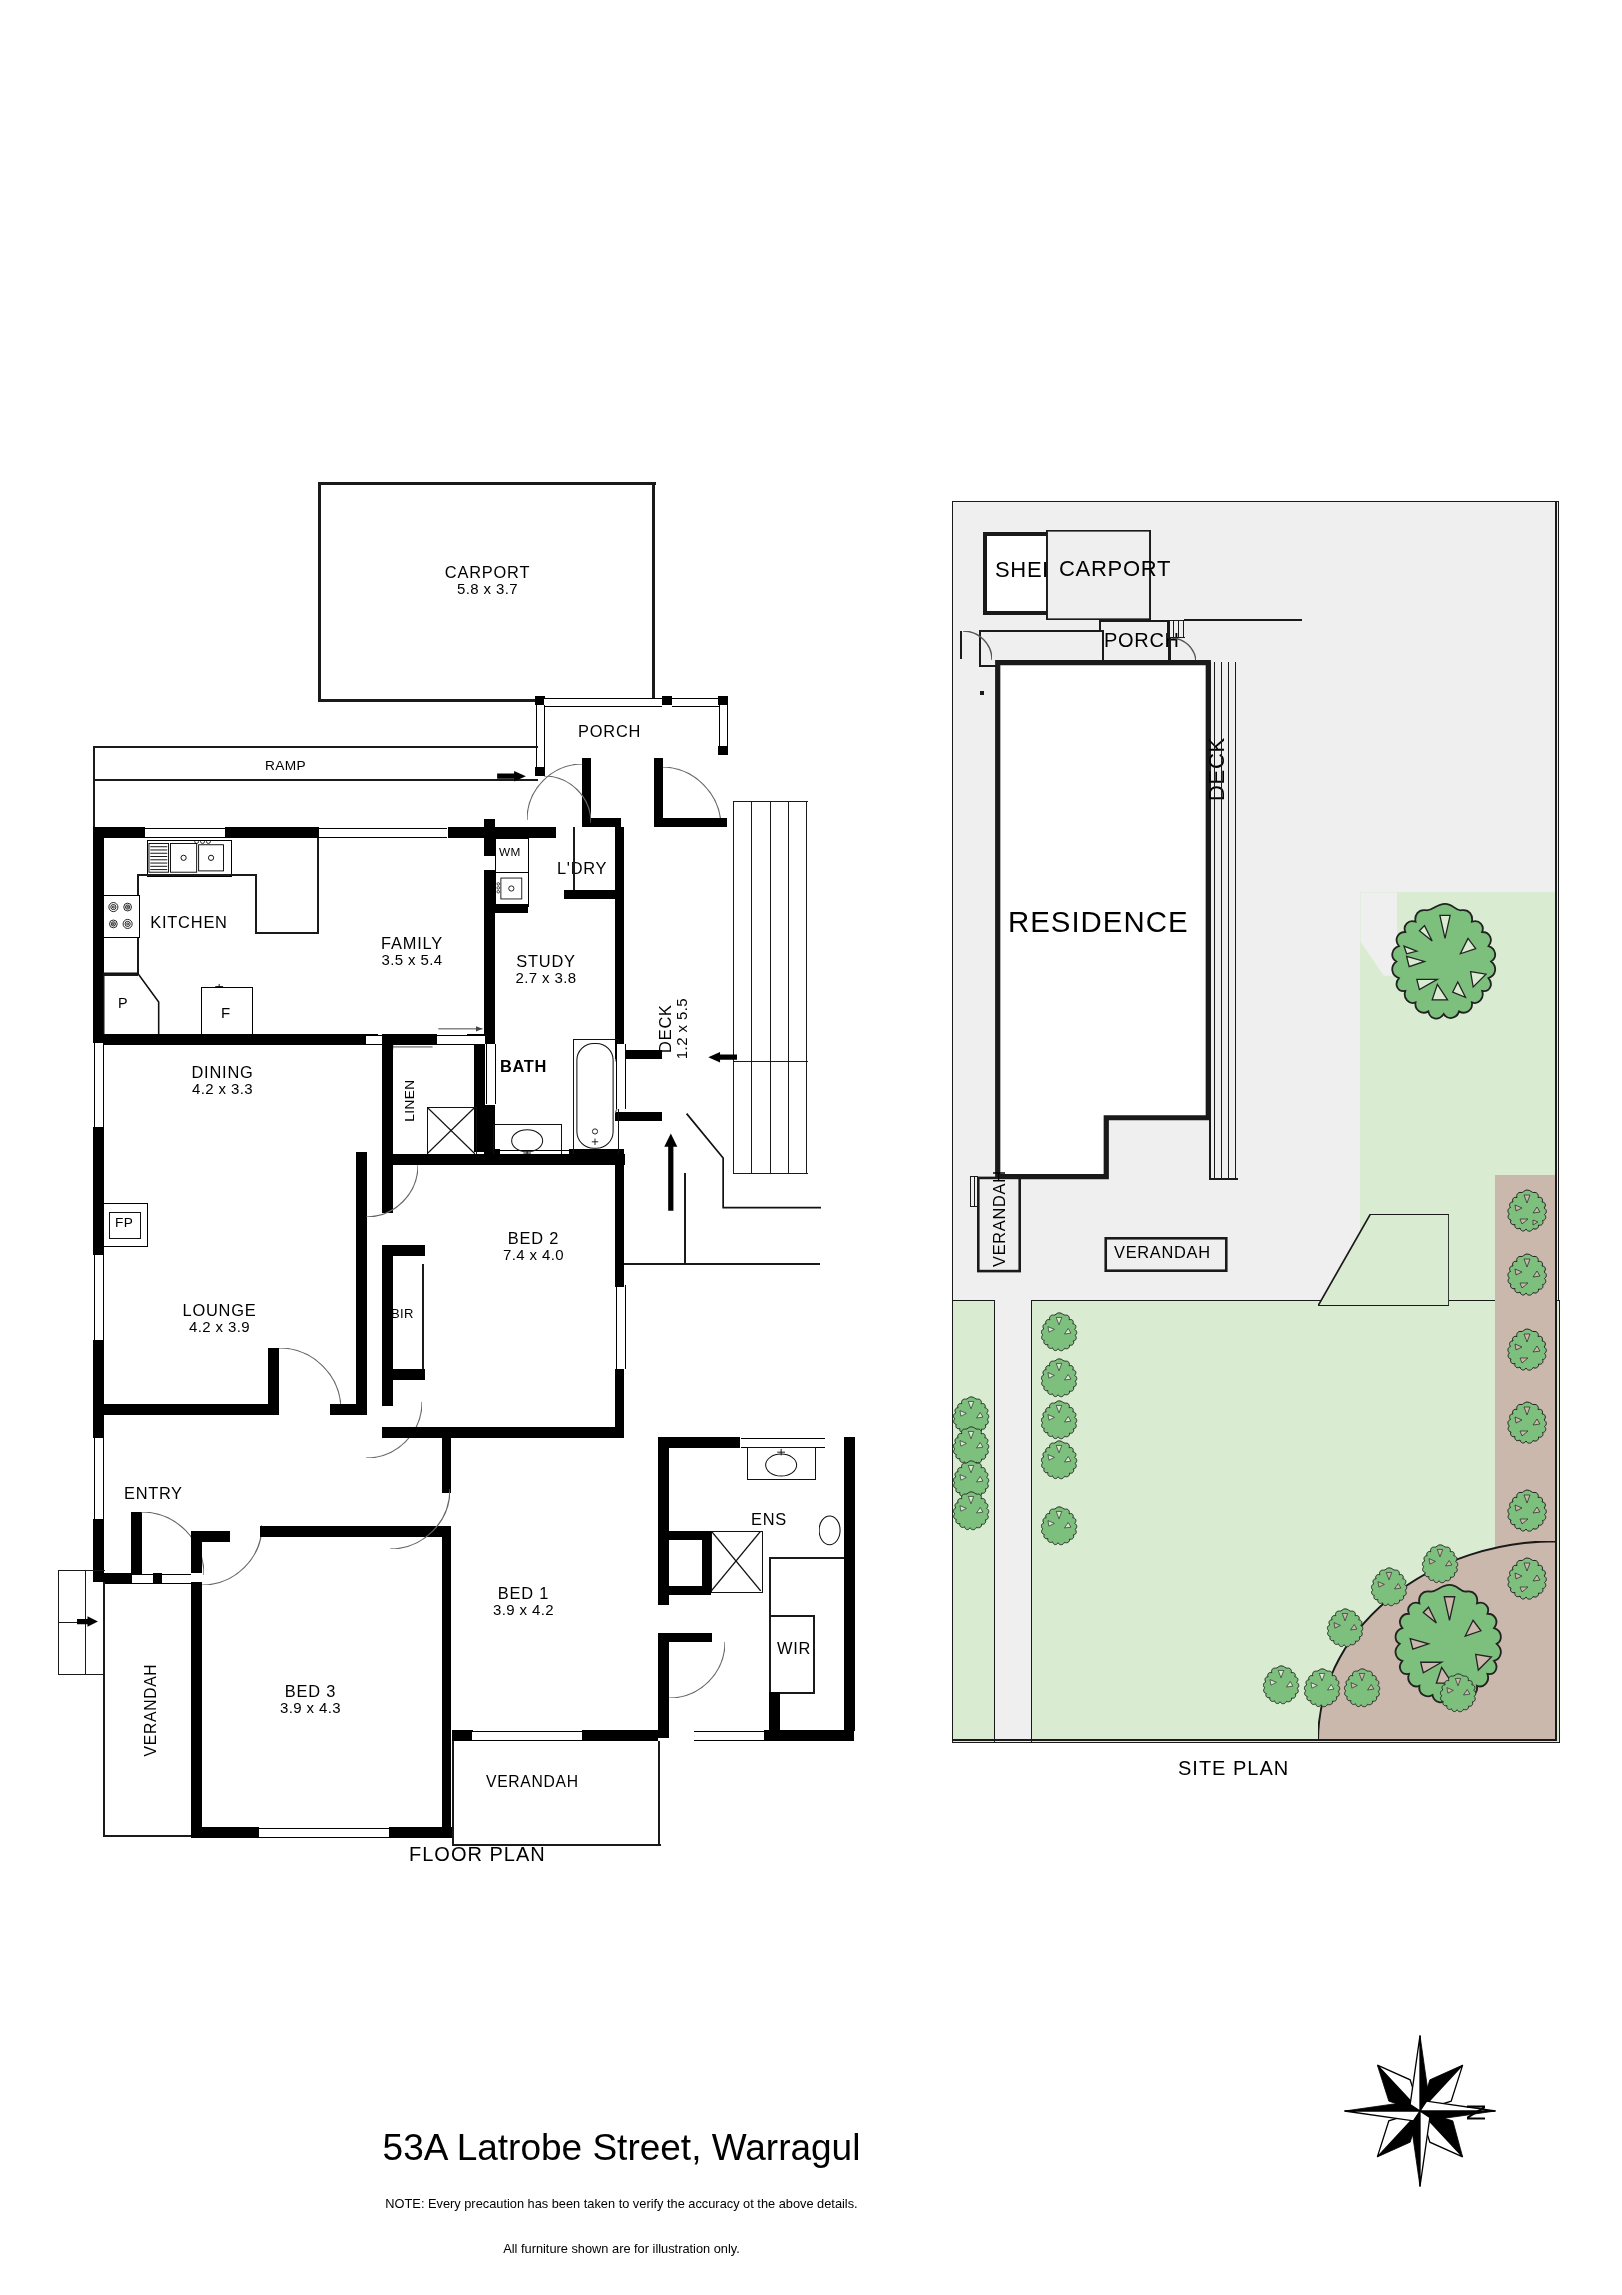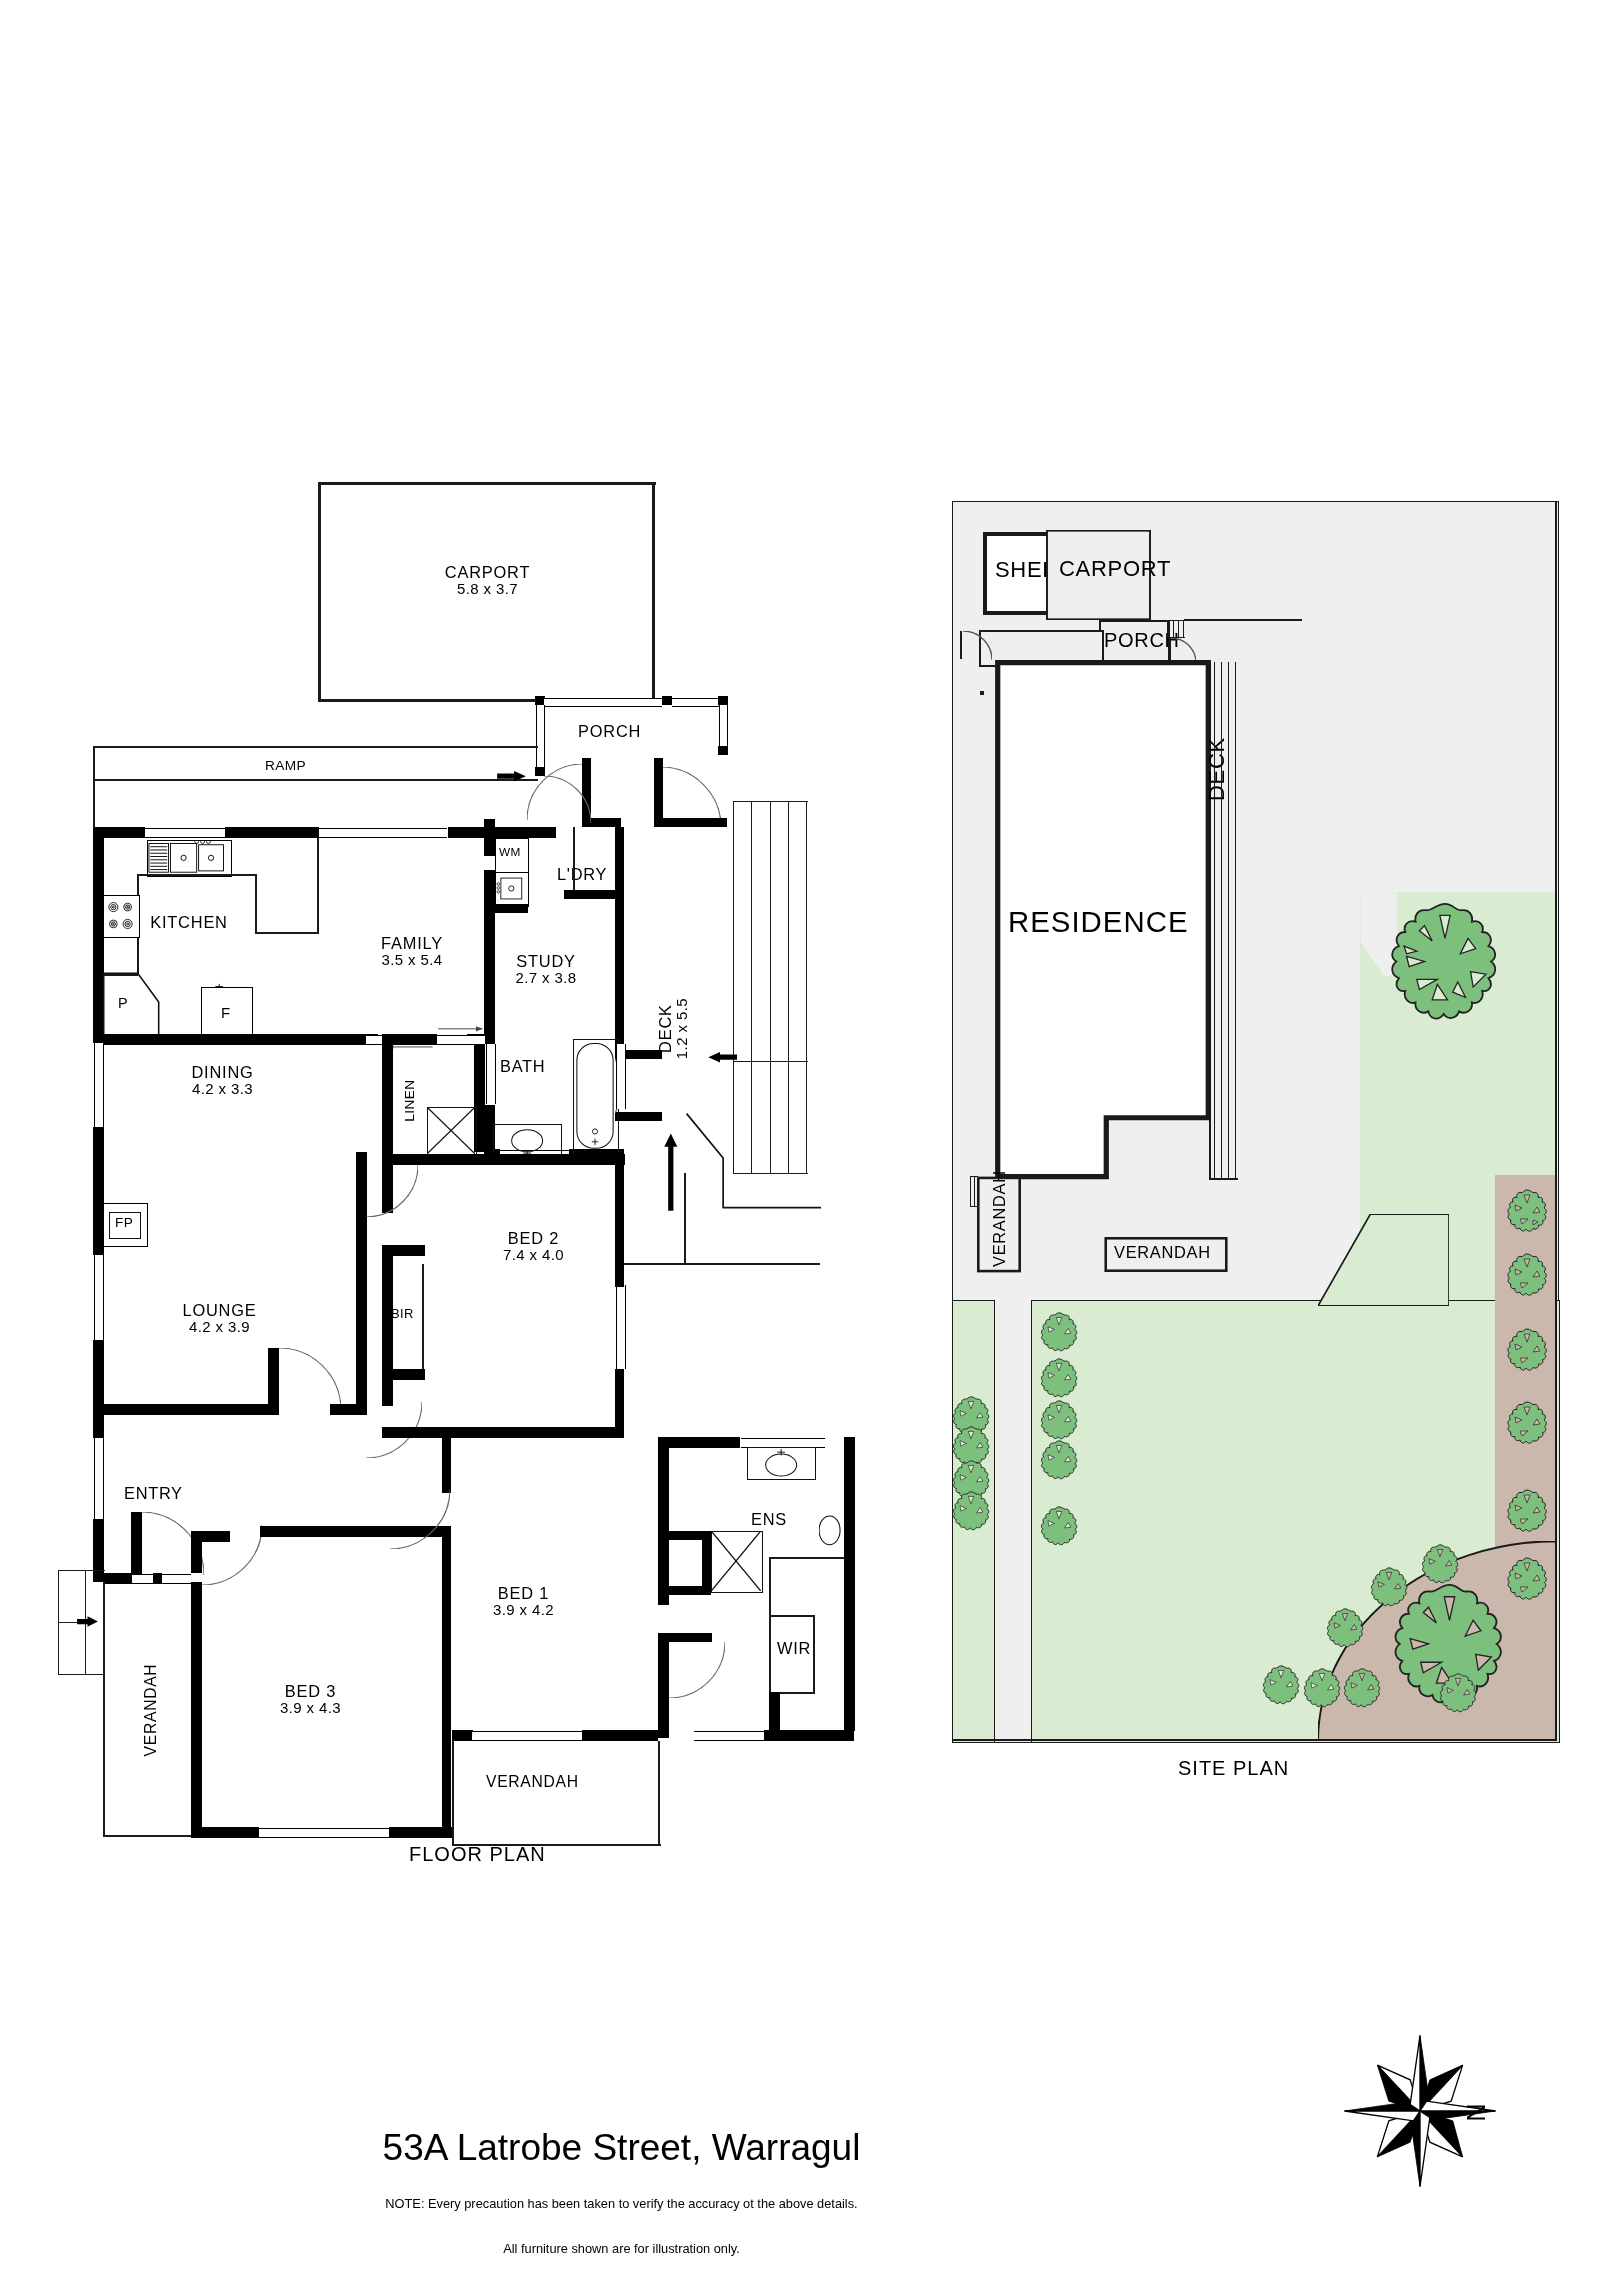--- a/index.html
+++ b/index.html
@@ -168,21 +168,21 @@
   <div class="box" style="left:495px;top:872px;width:32px;height:33px;"></div>
   <svg style="position:absolute;left:495px;top:872px;width:32px;height:33px;" viewBox="0 0 49 50" width="32" height="33">
     <rect x="9" y="9" width="32" height="32" fill="none" stroke="#000" stroke-width="1.3"></rect>
     <circle cx="25" cy="25" r="4" fill="none" stroke="#000" stroke-width="1.3"></circle>
     <circle cx="5" cy="18" r="2" fill="none" stroke="#000" stroke-width="1.1"></circle>
     <circle cx="5" cy="24" r="2" fill="none" stroke="#000" stroke-width="1.1"></circle>
     <circle cx="5" cy="30" r="2" fill="none" stroke="#000" stroke-width="1.1"></circle>
   </svg>
   <div class="wall" style="left:484px;top:870px;width:10.5px;height:34px;"></div>
   <div class="wall" style="left:484px;top:904px;width:44px;height:9.2px;"></div>
-  <div class="small-lbl" style="left:557px;top:859px;font-size:16.4px;letter-spacing:0.7px;margin-top:6px;">L'DRY</div>
+  <div class="small-lbl" style="left:557px;top:859px;font-size:16.4px;letter-spacing:0.7px;">L'DRY</div>
 
   <svg class="svg-arc" style="position:absolute;left:527px;top:764px;width:56px;height:56px;" viewBox="0 0 86 86" width="56" height="56">
     <path d="M0,86 A86,86 0 0 1 86,0" fill="none" stroke="#666" stroke-width="1.8"></path>
   </svg>
   <div class="wall" style="left:582px;top:758px;width:9.2px;height:69px;"></div>
   <div class="wall" style="left:582px;top:818px;width:39px;height:9.2px;"></div>
   <div class="wall" style="left:615px;top:827px;width:9.2px;height:72px;"></div>
   <div class="thin" style="left:573px;top:827px;width:2px;height:69px;"></div>
   <div class="wall" style="left:564px;top:890px;width:60px;height:9.2px;"></div>
 
@@ -281,21 +281,21 @@
     <line x1="52" y1="41" x2="52" y2="49" stroke="#111" stroke-width="1.5"></line>
   </svg>
 
   <div class="boxthin" style="left:573px;top:1039px;width:44px;height:115px;"></div>
   <svg style="position:absolute;left:573px;top:1039px;width:44px;height:115px;" viewBox="0 0 68 176" width="44" height="115">
     <rect x="6" y="6" width="56" height="162" rx="26" fill="none" stroke="#111" stroke-width="1.6"></rect>
     <circle cx="34" cy="142" r="4" fill="none" stroke="#111" stroke-width="1.4"></circle>
     <line x1="29" y1="158" x2="39" y2="158" stroke="#111" stroke-width="1.4"></line>
     <line x1="34" y1="153" x2="34" y2="163" stroke="#111" stroke-width="1.4"></line>
   </svg>
-  <div class="small-lbl" style="left:500px;top:1057px;font-size:16.4px;letter-spacing:0.7px;">BATH</div>
+  <div class="small-lbl" style="left:500px;top:1057px;font-size:16.4px;letter-spacing:0.7px;font-weight:bold;">BATH</div>
   <div class="win-v" style="left:616px;top:1044px;width:7.9px;height:65px;"></div>
   <div class="wall" style="left:393px;top:1154px;width:232px;height:10.5px;"></div>
   <div class="wall" style="left:382px;top:1154px;width:19.6px;height:10.5px;"></div>
 
   <div class="wall" style="left:382px;top:1154px;width:10.5px;height:59px;"></div>
   <svg style="position:absolute;left:366px;top:1165px;width:52px;height:52px;" viewBox="0 0 80 80" width="52" height="52">
     <path d="M80,0 A80,80 0 0 1 0,80" fill="none" stroke="#666" stroke-width="1.8"></path>
   </svg>
   <div class="wall" style="left:382px;top:1245px;width:10.5px;height:135px;"></div>
   <div class="wall" style="left:382px;top:1245px;width:43px;height:10.5px;"></div>

